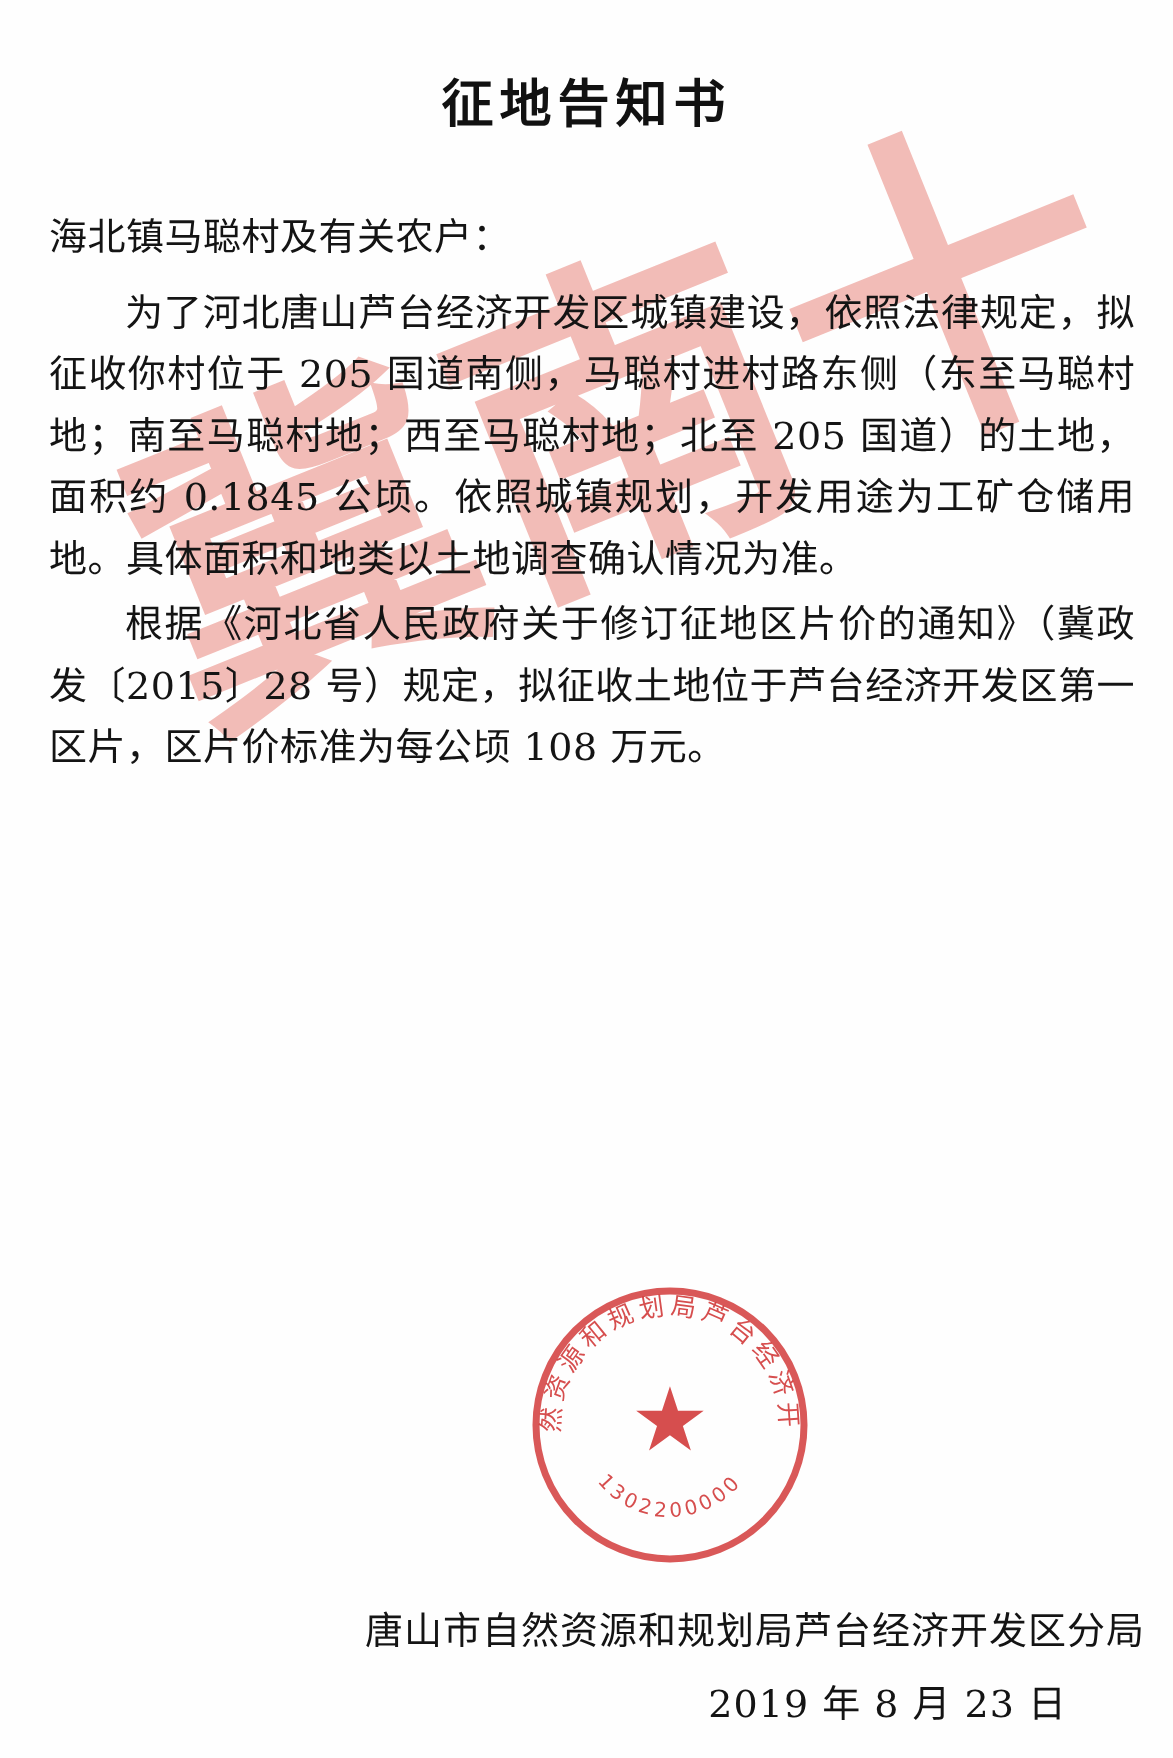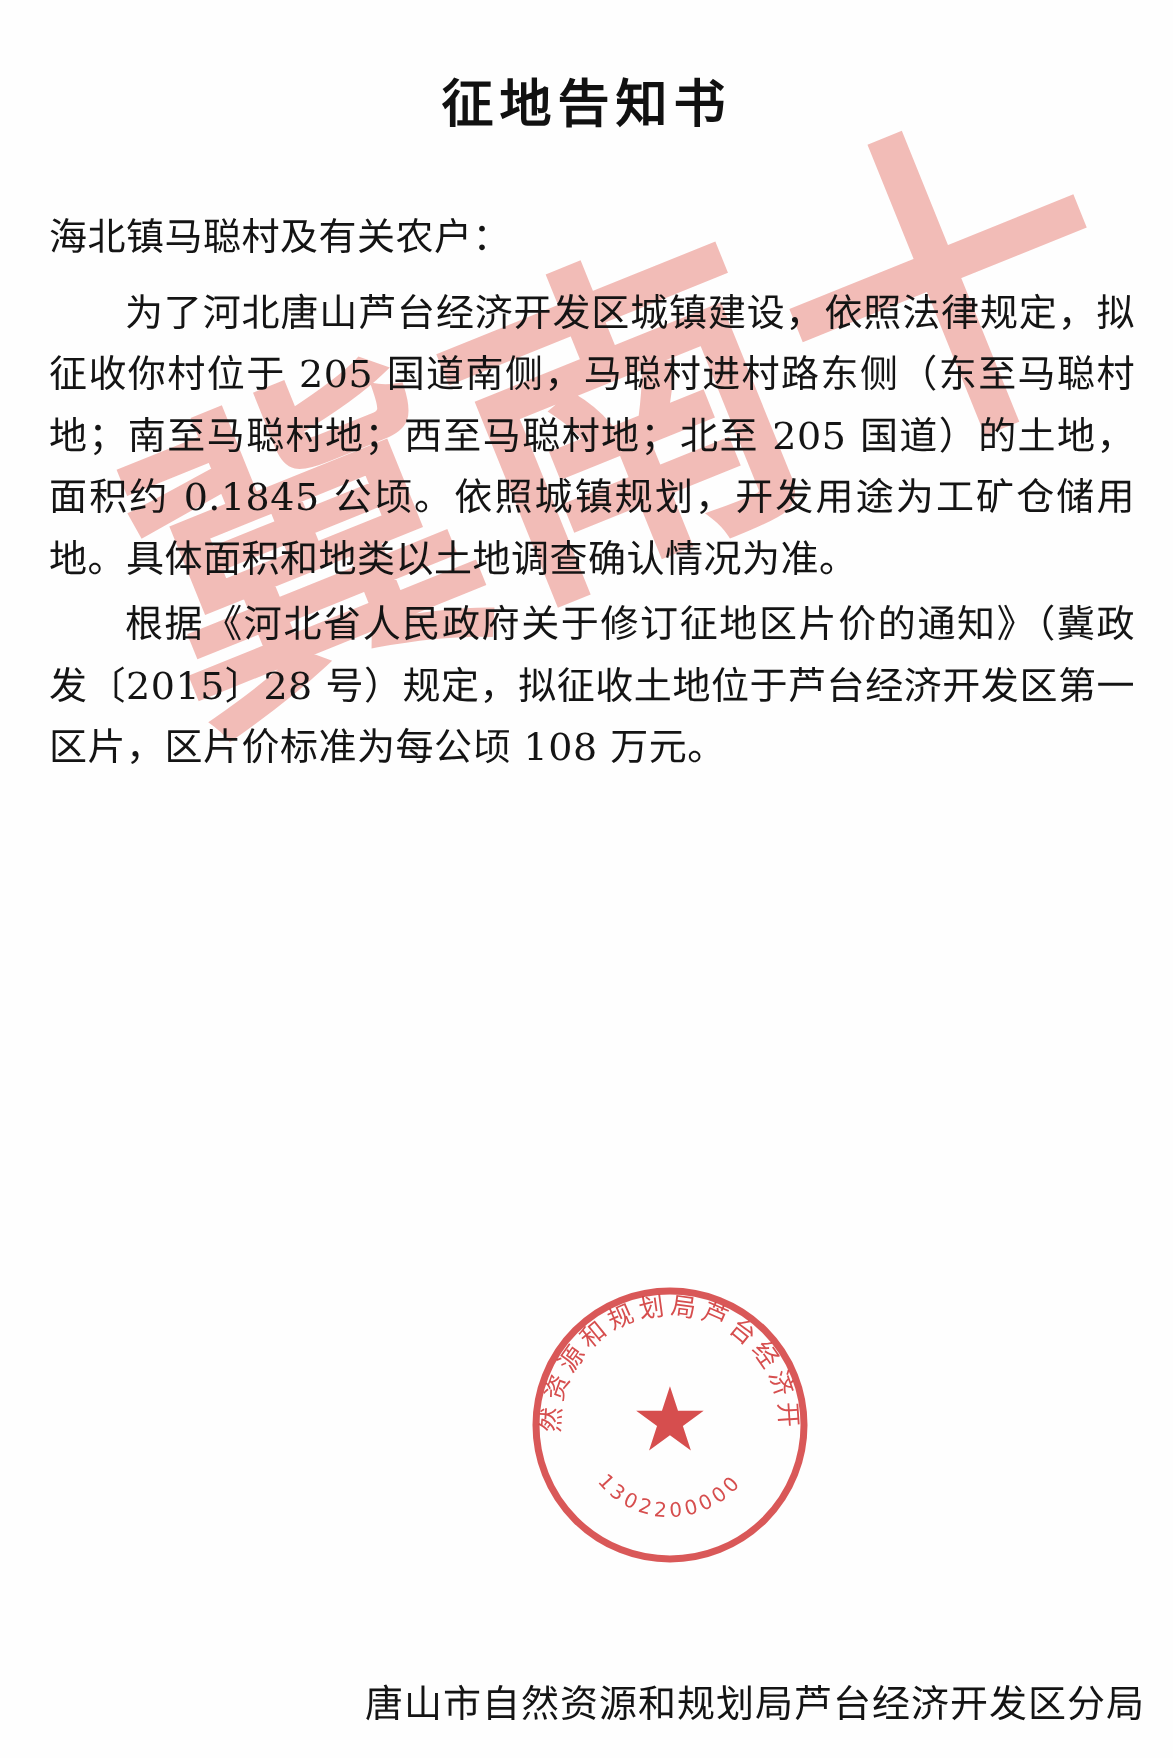--- a/index.html
+++ b/index.html
@@ -150,15 +150,16 @@
       </text>
       <text font-family="'DejaVu Sans','Liberation Sans',sans-serif" font-size="20" fill="#d23b3b" opacity="0.9" letter-spacing="4">
         <textPath href="#sealArcBottom" startOffset="50%" text-anchor="middle">1302200000</textPath>
       </text>
       <text x="150" y="175" text-anchor="middle" font-size="88" fill="#d23b3b" opacity="0.9" font-family="'DejaVu Sans','Liberation Sans',sans-serif">★</text>
     </svg>
   </div>
 
   <div id="signature-block">
     <div id="issuer">唐山市自然资源和规划局芦台经济开发区分局</div>
+    <div id="issue-date">2019 年 8 月 23 日</div>
   </div>
 
 </div>
 
 </body></html>

